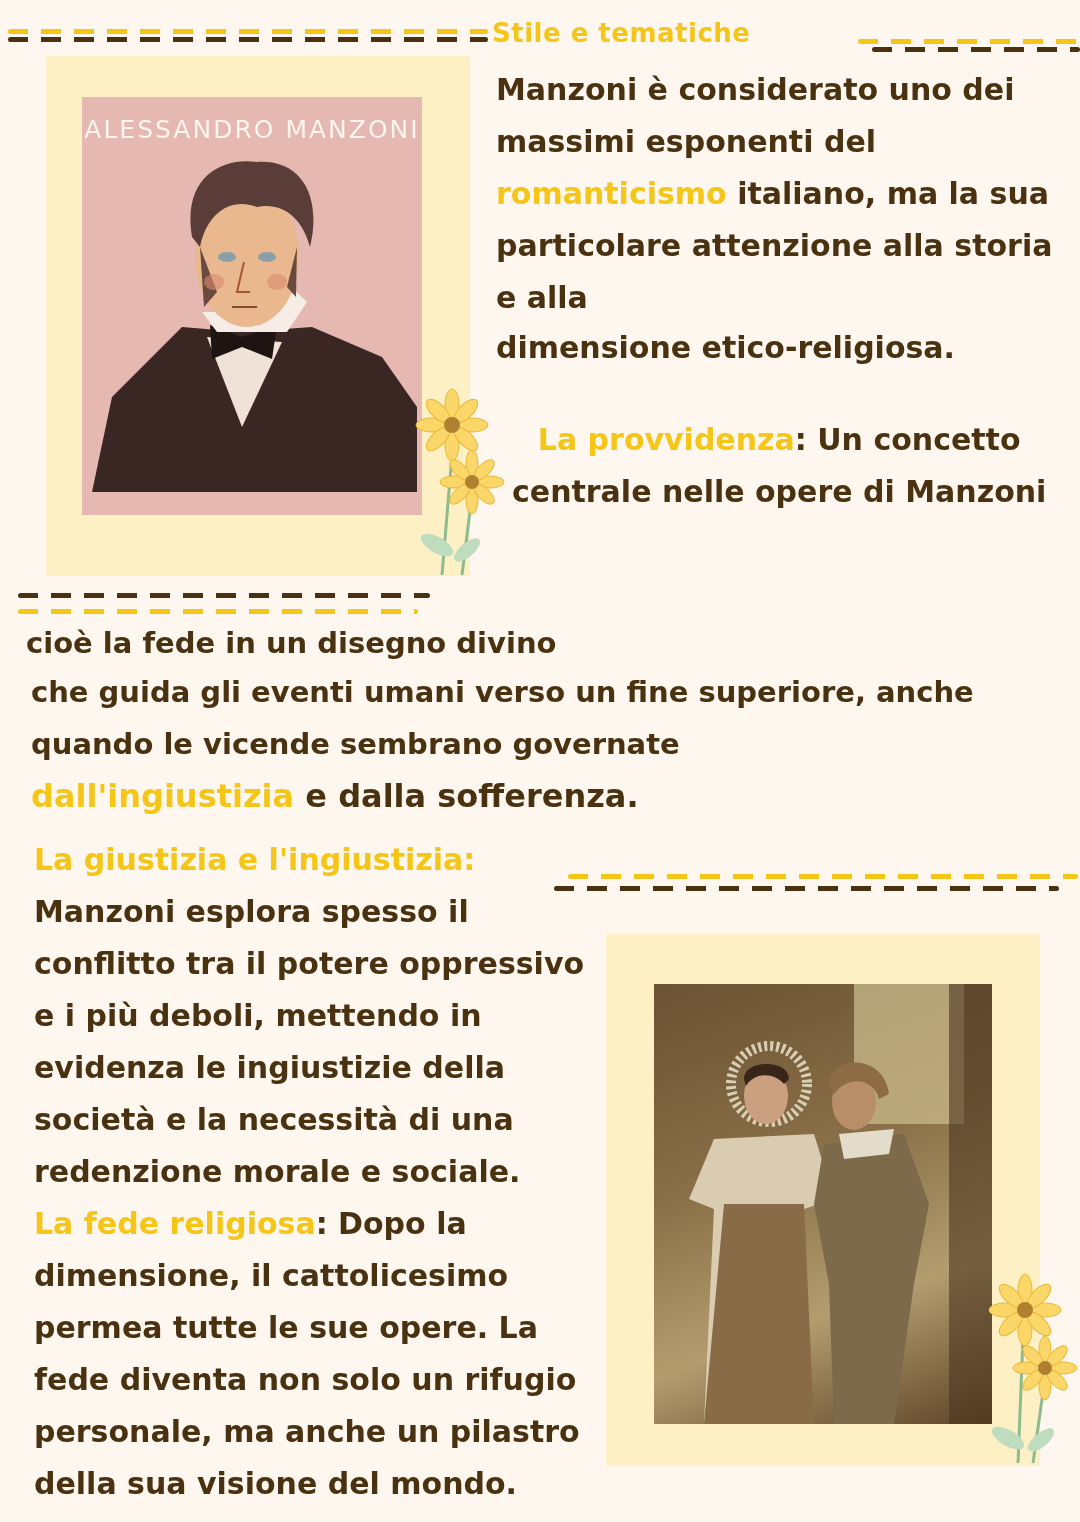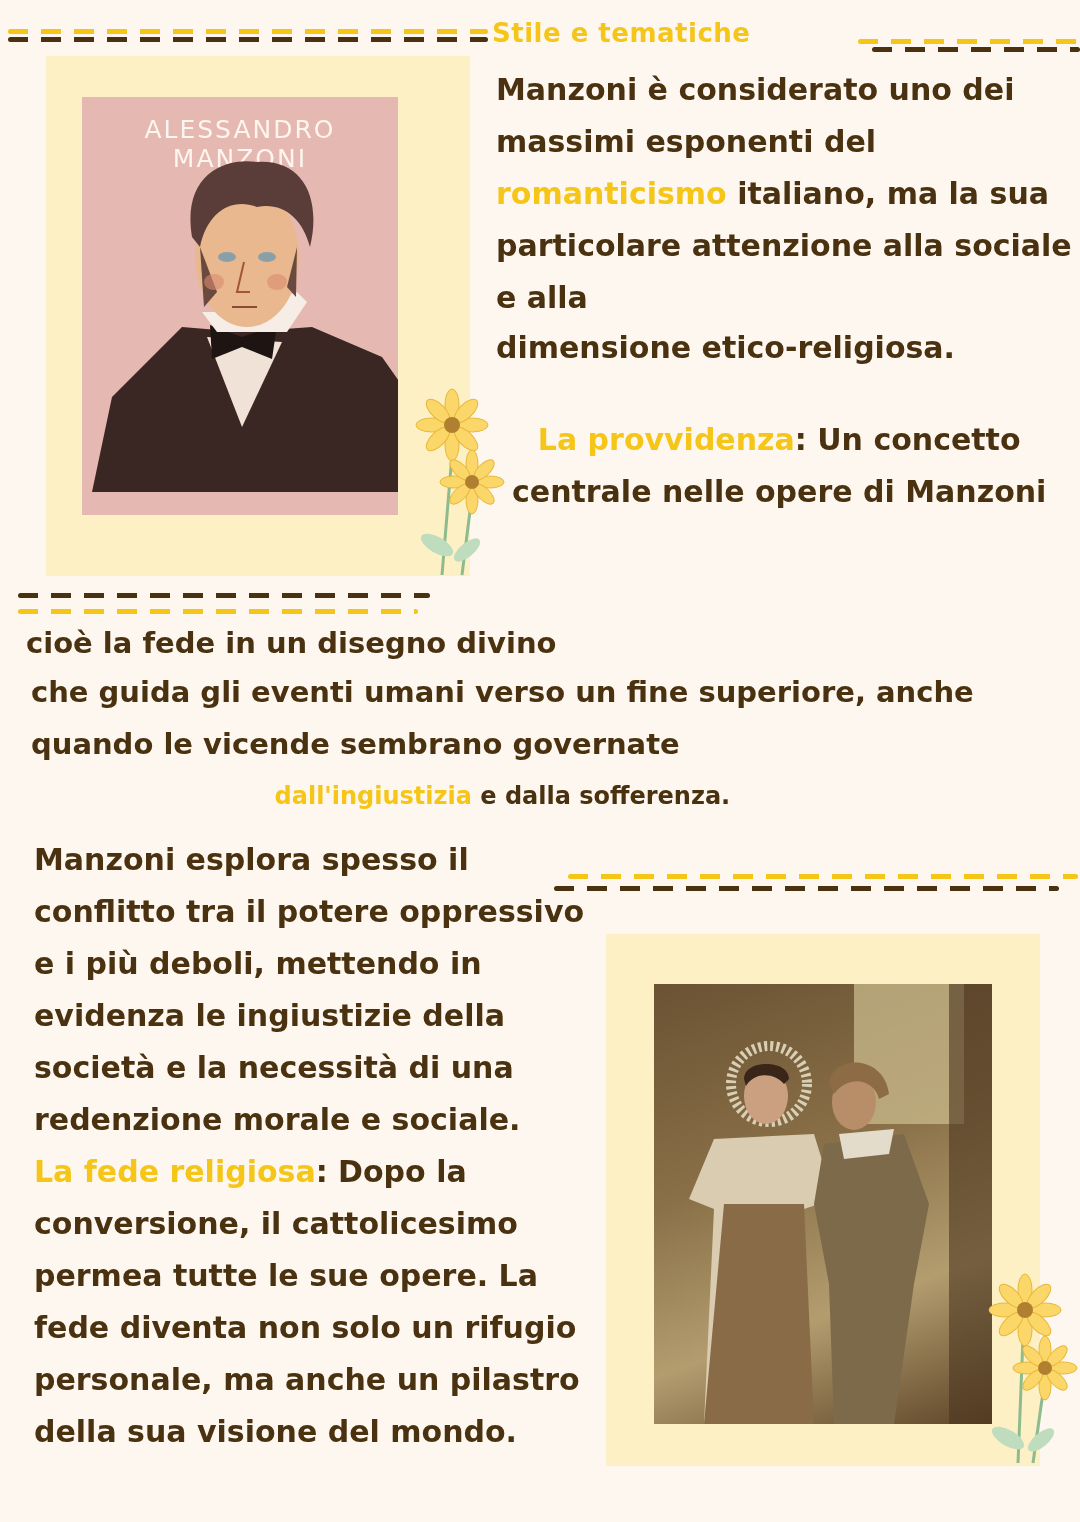--- a/index.html
+++ b/index.html
@@ -24,21 +24,21 @@
 </head>
 <body>
 
 <div class="dash y" style="left:8px;top:29px;width:480px;"></div>
 <div class="dash b" style="left:8px;top:37px;width:480px;"></div>
 <div class="abs title" style="left:492px;top:18px;"><span>Stile e tematiche</span></div>
 <div class="dash y" style="left:858px;top:39px;width:222px;"></div>
 <div class="dash b" style="left:872px;top:47px;width:208px;"></div>
 
 <div class="frame" style="left:46px;top:56px;width:424px;height:520px;"></div>
-<div class="portrait" style="left:82px;top:97px;width:316px;height:418px;">
+<div class="portrait" style="left:82px;top:97px;width:340px;height:418px;">
   <div class="portrait-label">ALESSANDRO MANZONI</div>
   <svg width="340" height="418" viewBox="0 0 340 418" style="position:absolute;left:0;top:0;">
 
     <path d="M10 395 L30 300 L100 230 L160 235 L230 230 L300 260 L335 310 L335 395 Z" fill="#3a2622"></path>
 
     <path d="M125 240 L160 330 L200 245 Z" fill="#f0e2d6"></path>
 
     <path d="M128 228 L160 240 L195 228 L190 262 L160 250 L130 262 Z" fill="#1e1412"></path>
 
     <path d="M120 215 L135 235 L205 235 L225 205 L215 195 L150 215 Z" fill="#f6eee6"></path>
@@ -89,49 +89,50 @@
       <ellipse cx="12" cy="12" rx="6" ry="13" transform="rotate(-45 12 12)"></ellipse>
     </g>
     <circle r="7" fill="#b08030"></circle>
   </g>
 </svg>
 
 <div class="abs" style="left:496px;top:64px;">
   <div class="txt">Manzoni è considerato uno dei</div>
   <div class="txt">massimi esponenti del</div>
   <div class="txt"><span class="hl">romanticismo</span> <span>italiano, ma la sua</span></div>
-  <div class="txt">particolare attenzione alla sociale</div>
+  <div class="txt">particolare attenzione alla storia</div>
   <div class="txt">e alla</div>
   <div class="txt" style="line-height:48px;">dimensione etico-religiosa.</div>
 </div>
 
 <div class="abs" style="left:512px;top:414px;text-align:center;">
   <div class="txt"><span class="hl">La provvidenza</span><span>: Un concetto</span></div>
   <div class="txt">centrale nelle opere di Manzoni</div>
 </div>
 
 <div class="dash b" style="left:18px;top:593px;width:412px;"></div>
 <div class="dash y" style="left:18px;top:609px;width:400px;"></div>
 
 <div class="abs" style="left:26px;top:620px;">
   <div class="txt" style="font-size:29px;line-height:46px;">cioè la fede in un disegno divino</div>
   <div class="txt" style="font-size:29px;line-height:52px;padding-left:5px;">che guida gli eventi umani verso un fine superiore, anche</div>
   <div class="txt" style="font-size:29px;line-height:52px;padding-left:5px;">quando le vicende sembrano governate</div>
-  <div class="txt" style="font-size:24px;line-height:52px;padding-left:5px;text-align:center;"><span class="hl">dall'ingiustizia</span><span> e dalla sofferenza.</span></div>
+  <div class="txt" style="font-size:32px;line-height:52px;padding-left:5px;"><span class="hl">dall'ingiustizia</span><span> e dalla sofferenza.</span></div>
 </div>
 
 <div class="abs" style="left:34px;top:834px;">
+  <div class="txt hl">La giustizia e l'ingiustizia:</div>
   <div class="txt">Manzoni esplora spesso il</div>
   <div class="txt">conflitto tra il potere oppressivo</div>
   <div class="txt">e i più deboli, mettendo in</div>
   <div class="txt">evidenza le ingiustizie della</div>
   <div class="txt">società e la necessità di una</div>
   <div class="txt">redenzione morale e sociale.</div>
   <div class="txt"><span class="hl">La fede religiosa</span><span>: Dopo la</span></div>
-  <div class="txt">conversione, il cattolicesimo</div>
+  <div class="txt">dimensione, il cattolicesimo</div>
   <div class="txt">permea tutte le sue opere. La</div>
   <div class="txt">fede diventa non solo un rifugio</div>
   <div class="txt">personale, ma anche un pilastro</div>
   <div class="txt">della sua visione del mondo.</div>
 </div>
 
 <div class="dash y" style="left:568px;top:874px;width:510px;"></div>
 <div class="dash b" style="left:554px;top:886px;width:505px;"></div>
 
 <div class="frame" style="left:606px;top:934px;width:434px;height:532px;"></div>

